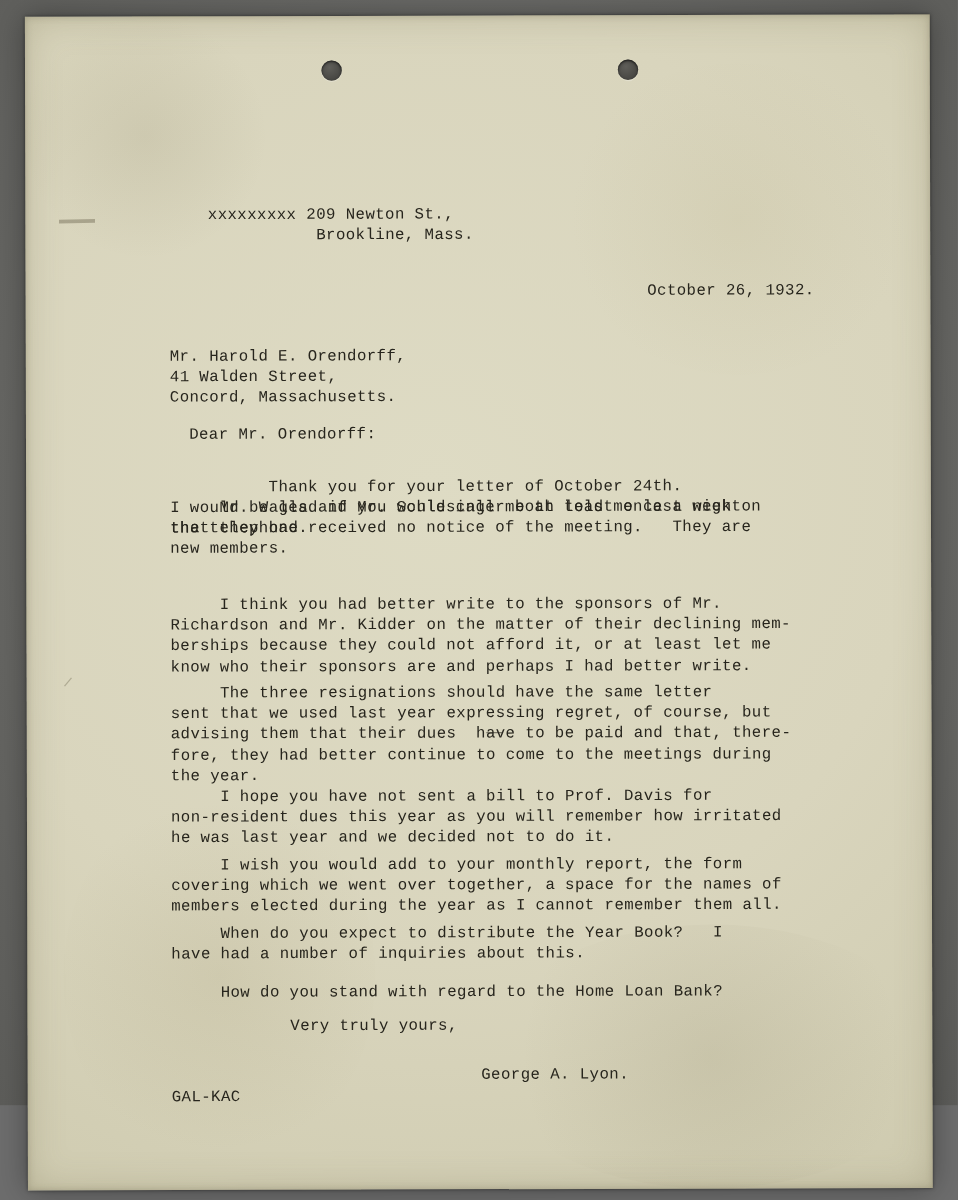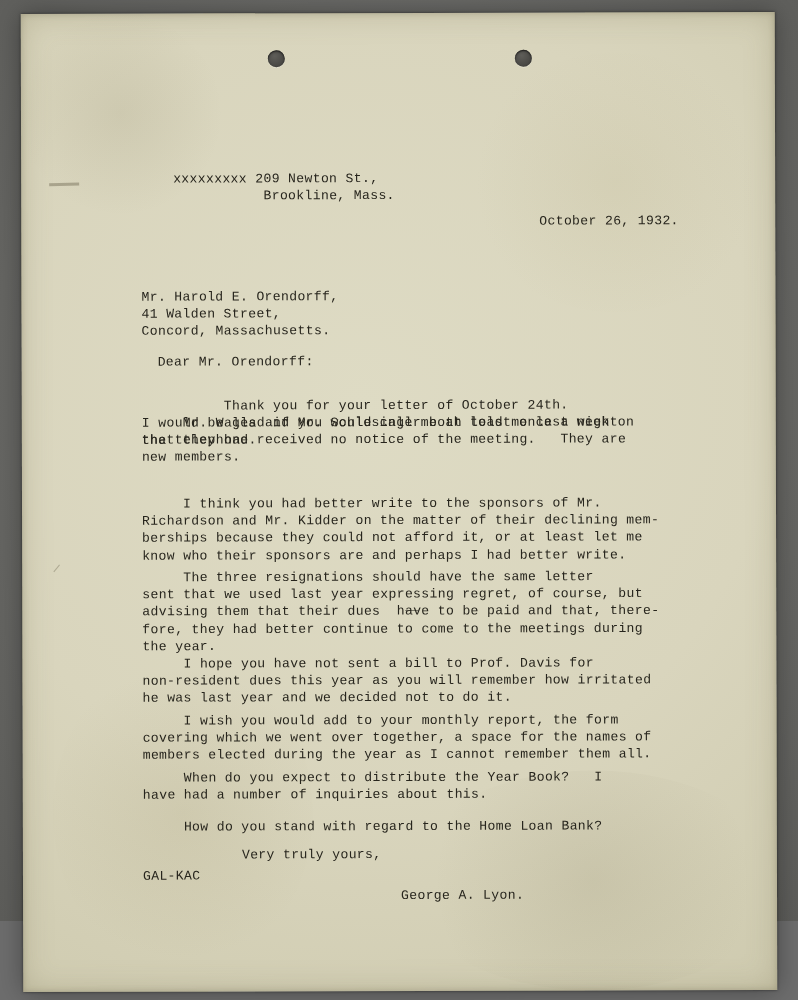--- a/index.html
+++ b/index.html
@@ -90,34 +90,34 @@
     right: 0;
     bottom: 0;
     color: #27251d;
     font-family: "Liberation Mono", monospace;
     font-size: 13.1px;
     line-height: 17.2px;
     letter-spacing: 0.35px;
   }
   .blk { position: absolute; white-space: pre; }
   .head-addr { left: 152px; top: 157px; }
-  .date { left: 518px; top: 200px; }
+  .date { left: 518px; top: 221px; }
   .inside-addr { left: 120px; top: 275px; }
   .salute { left: 136px; top: 340px; }
   .para { left: 120px; white-space: pre; }
   .p1 { top: 384px; }
   .p2 { top: 401px; }
   .p3 { top: 482px; }
   .p4 { top: 556px; }
   .p5 { top: 642px; }
   .p6 { top: 699px; }
   .p7 { top: 756px; }
   .p8 { top: 805px; }
   .close { left: 219px; top: 833px; }
-  .initials { left: 120px; top: 854px; text-align: center; }
+  .initials { left: 120px; top: 892px; text-align: center; }
   .signature { left: 378px; top: 874px; }
 
   
   #dues-strike {
     position: absolute;
     left: 383px;
     top: 597px;
     width: 13px;
     height: 1px;
     background: rgba(40,38,30,0.55);

